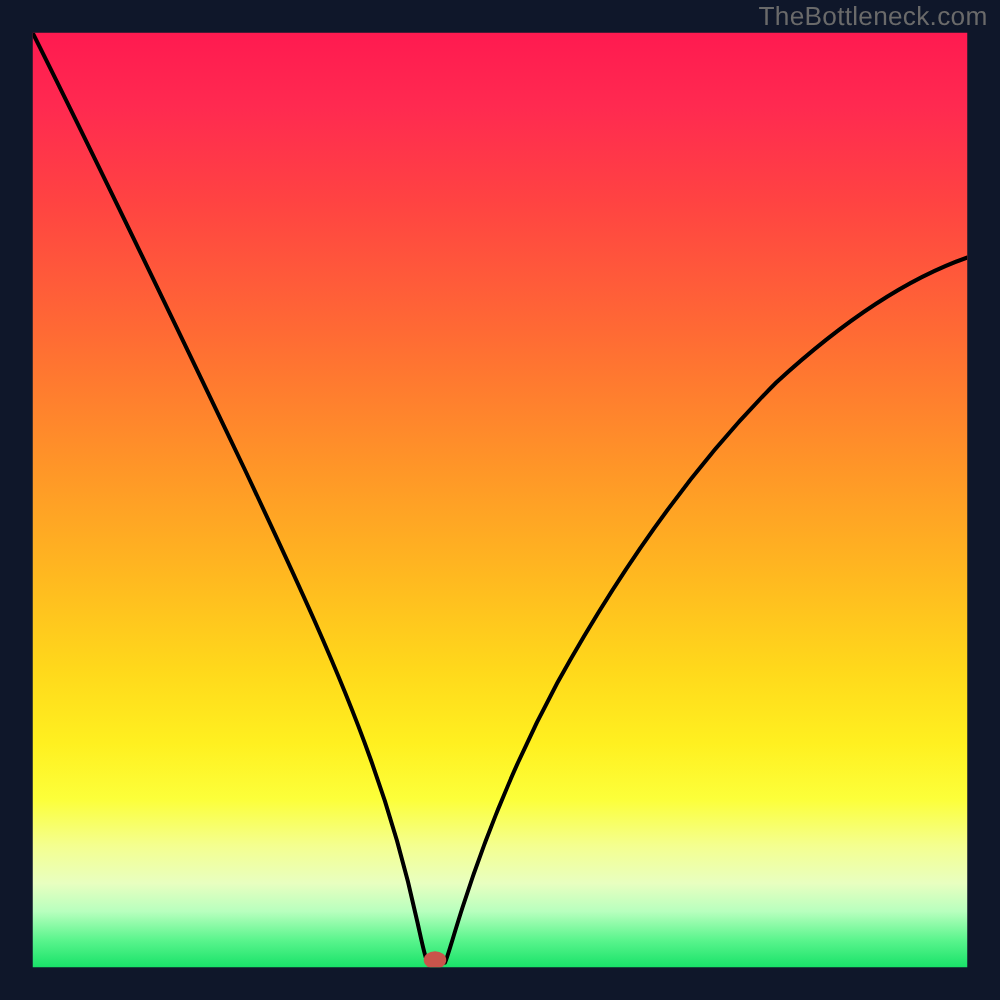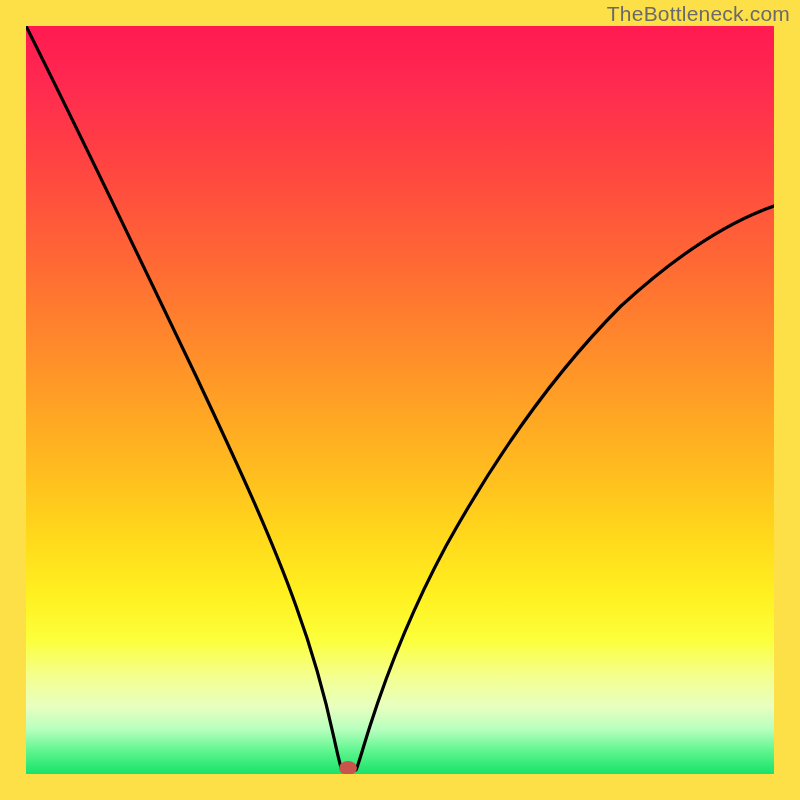--- a/index.html
+++ b/index.html
@@ -10,21 +10,21 @@
     background: #000;
     overflow: hidden;
     font-family: Arial, Helvetica, sans-serif;
   }
   .frame {
     position: absolute;
     left: 0;
     top: 0;
     width: 800px;
     height: 800px;
-    background: #fde047;
+    background: #0f172a;
   }
   .plot-area {
     position: absolute;
     left: 26px;
     top: 26px;
     width: 748px;
     height: 748px;
     overflow: hidden;
   }
   .gradient-bg {

